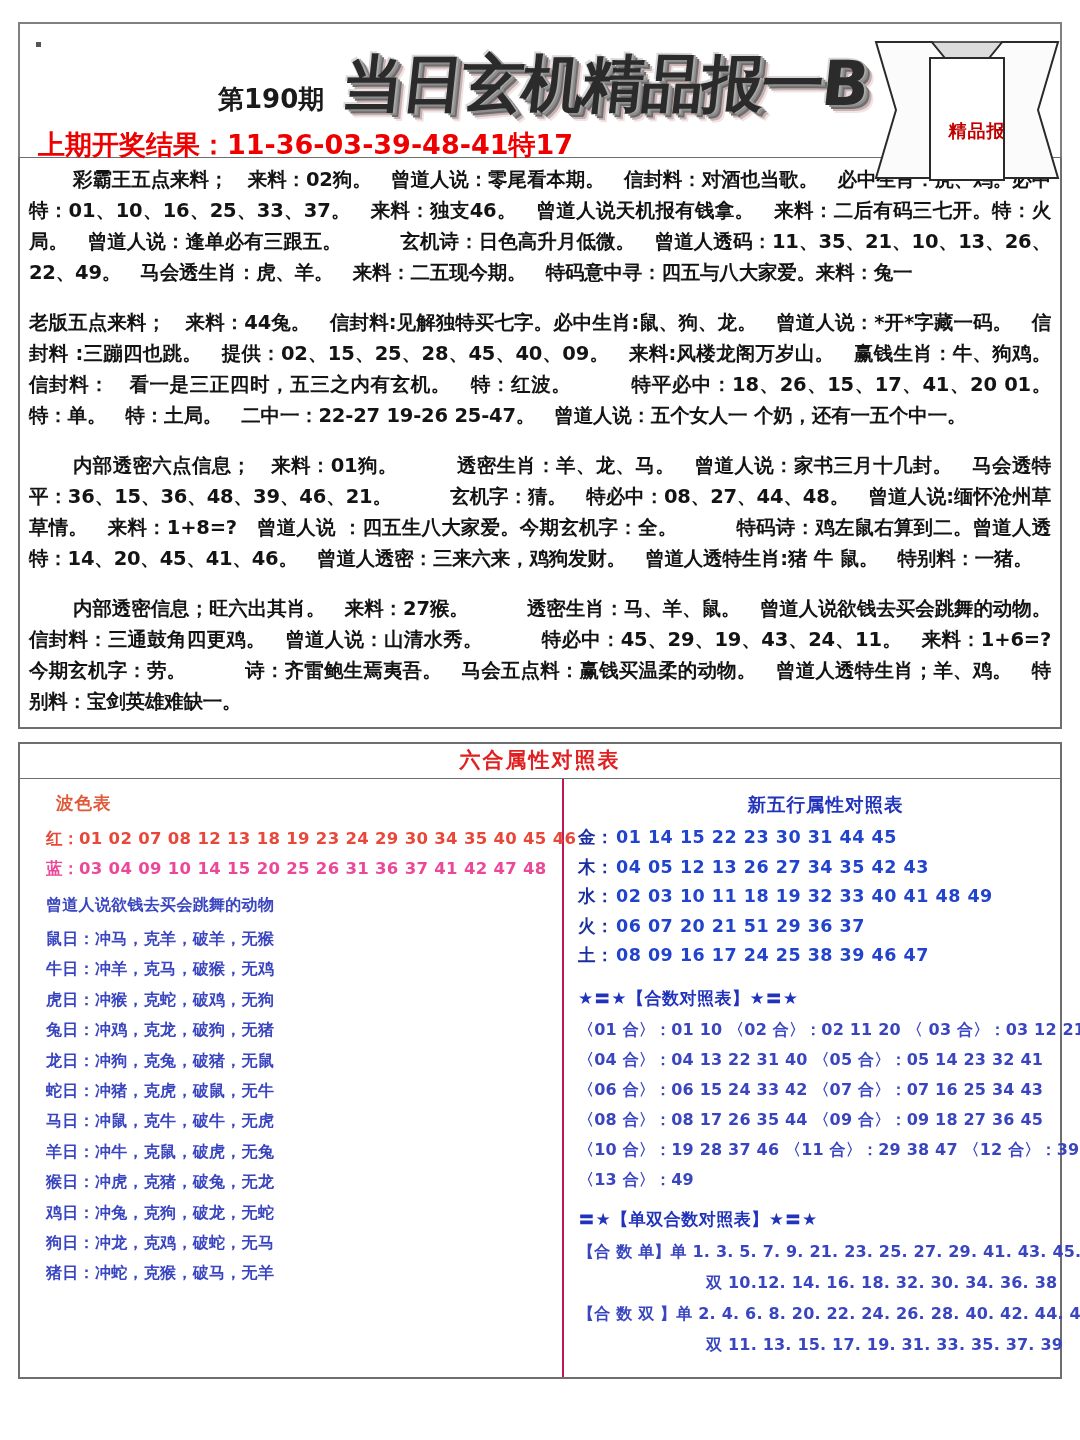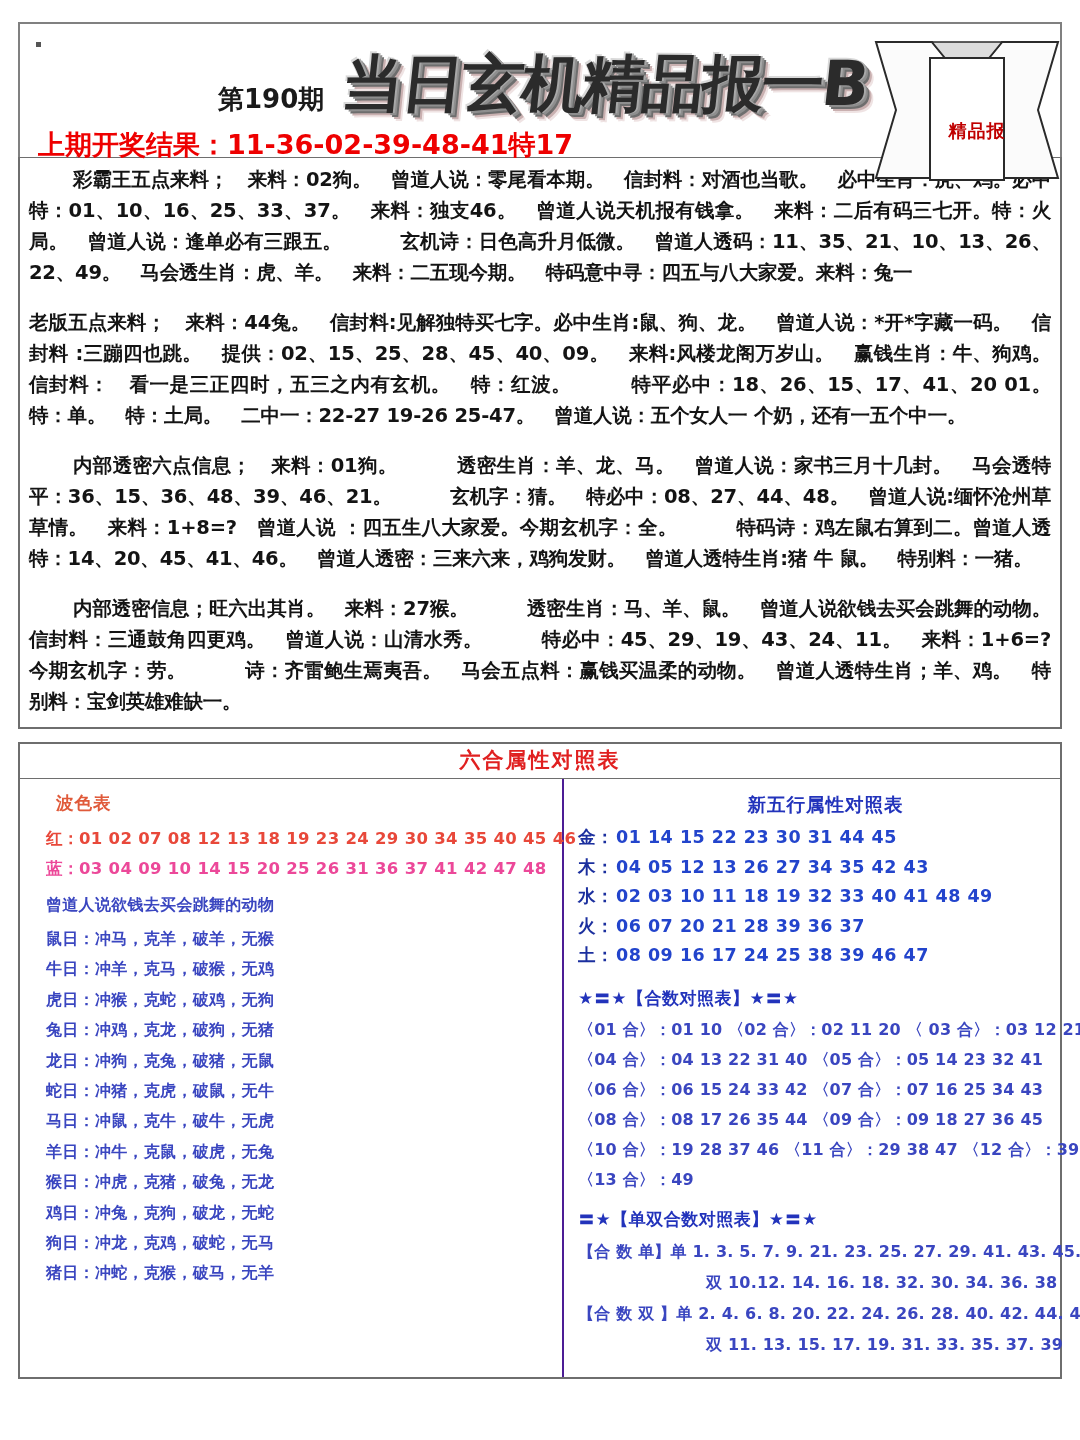--- a/index.html
+++ b/index.html
@@ -143,21 +143,21 @@
     border: 2px solid #6e6e6e;
     border-top: none;
     box-sizing: border-box;
     display: flex;
     height: 600px;
     background: #fff;
   }
   .col-left {
     width: 544px;
     box-sizing: border-box;
-    border-right: 2px solid #4c1d95;
+    border-right: 2px solid #be185d;
     padding: 9px 0 0 26px;
   }
   .col-right {
     flex: 1;
     box-sizing: border-box;
     padding: 9px 0 0 14px;
   }
 
   .bose-title {
     color: #e05a3a;
@@ -258,21 +258,21 @@
     <div class="masthead">当日玄机精品报一B</div>
 
     <svg class="ribbon" viewBox="0 0 190 148">
       <path d="M4 6 L60 6 L78 28 L78 120 L60 142 L4 142 L24 74 Z" fill="#fbfbfb" stroke="#2a2a2a" stroke-width="2"></path>
       <path d="M186 6 L130 6 L112 28 L112 120 L130 142 L186 142 L166 74 Z" fill="#fbfbfb" stroke="#2a2a2a" stroke-width="2"></path>
       <path d="M60 6 L78 28 L112 28 L130 6 Z" fill="#dcdcdc" stroke="#2a2a2a" stroke-width="1.5"></path>
       <rect x="58" y="22" width="74" height="122" fill="#ffffff" stroke="#2a2a2a" stroke-width="2"></rect>
     </svg>
     <div class="ribbon-label">精品报</div>
 
-    <div class="prev-result">上期开奖结果：11-36-02-39-48-41特17</div>
+    <div class="prev-result">上期开奖结果：11-36-03-39-48-41特17</div>
   </div>
 
   <div class="body-box">
     <p class="para indent">彩霸王五点来料；　来料：02狗。　曾道人说：零尾看本期。　信封料：对酒也当歌。　必中生肖：虎、鸡。必中特：01、10、16、25、33、37。　来料：独支46。　曾道人说天机报有钱拿。　来料：二后有码三七开。特：火局。　曾道人说：逢单必有三跟五。　　　玄机诗：日色高升月低微。　曾道人透码：11、35、21、10、13、26、22、49。　马会透生肖：虎、羊。　来料：二五现今期。　特码意中寻：四五与八大家爱。来料：兔一</p>
     <p class="para">老版五点来料；　来料：44兔。　信封料:见解独特买七字。必中生肖:鼠、狗、龙。　曾道人说：*开*字藏一码。　信封料 :三蹦四也跳。　提供：02、15、25、28、45、40、09。　来料:风楼龙阁万岁山。　赢钱生肖：牛、狗鸡。　信封料：　看一是三正四时，五三之内有玄机。　特：红波。　　　特平必中：18、26、15、17、41、20 01。　特：单。　特：土局。　二中一：22-27 19-26 25-47。　曾道人说：五个女人一 个奶，还有一五个中一。</p>
     <p class="para indent">内部透密六点信息；　来料：01狗。　　　透密生肖：羊、龙、马。　曾道人说：家书三月十几封。　马会透特平：36、15、36、48、39、46、21。　　　玄机字：猜。　特必中：08、27、44、48。　曾道人说:缅怀沧州草草情。　来料：1+8=?　曾道人说 ：四五生八大家爱。今期玄机字：全。　　　特码诗：鸡左鼠右算到二。曾道人透特：14、20、45、41、46。　曾道人透密：三来六来，鸡狗发财。　曾道人透特生肖:猪 牛 鼠。　特别料：一猪。</p>
     <p class="para indent">内部透密信息；旺六出其肖。　来料：27猴。　　　透密生肖：马、羊、鼠。　曾道人说欲钱去买会跳舞的动物。　信封料：三通鼓角四更鸡。　曾道人说：山清水秀。　　　特必中：45、29、19、43、24、11。　来料：1+6=?　今期玄机字：劳。　　　诗：齐雷鲍生焉夷吾。　马会五点料：赢钱买温柔的动物。　曾道人透特生肖；羊、鸡。　特别料：宝剑英雄难缺一。</p>
   </div>
 
   <div class="tbl-title-bar">
@@ -313,21 +313,21 @@
       <div class="wuxing-row">
         <span class="lbl">金：</span><span class="nums">01  14  15  22  23  30  31  44  45</span>
       </div>
       <div class="wuxing-row">
         <span class="lbl">木：</span><span class="nums">04  05  12  13  26  27  34  35  42  43</span>
       </div>
       <div class="wuxing-row">
         <span class="lbl">水：</span><span class="nums">02  03  10  11  18  19  32  33  40  41  48  49</span>
       </div>
       <div class="wuxing-row">
-        <span class="lbl">火：</span><span class="nums">06  07  20  21  28  39  36  37</span>
+        <span class="lbl">火：</span><span class="nums">06  07  20  21  51  29  36  37</span>
       </div>
       <div class="wuxing-row">
         <span class="lbl">土：</span><span class="nums">08  09  16  17  24  25  38  39  46  47</span>
       </div>
 
       <div class="hs-head">★〓★【合数对照表】★〓★</div>
       <div class="hs-row">〈01 合〉：01 10  〈02 合〉：02 11 20  〈 03 合〉：03 12 21 30</div>
       <div class="hs-row">〈04 合〉：04 13 22 31 40  〈05 合〉：05 14 23 32 41</div>
       <div class="hs-row">〈06 合〉：06 15 24 33 42  〈07 合〉：07 16 25 34 43</div>
       <div class="hs-row">〈08 合〉：08 17 26 35 44  〈09 合〉：09 18 27 36 45</div>

